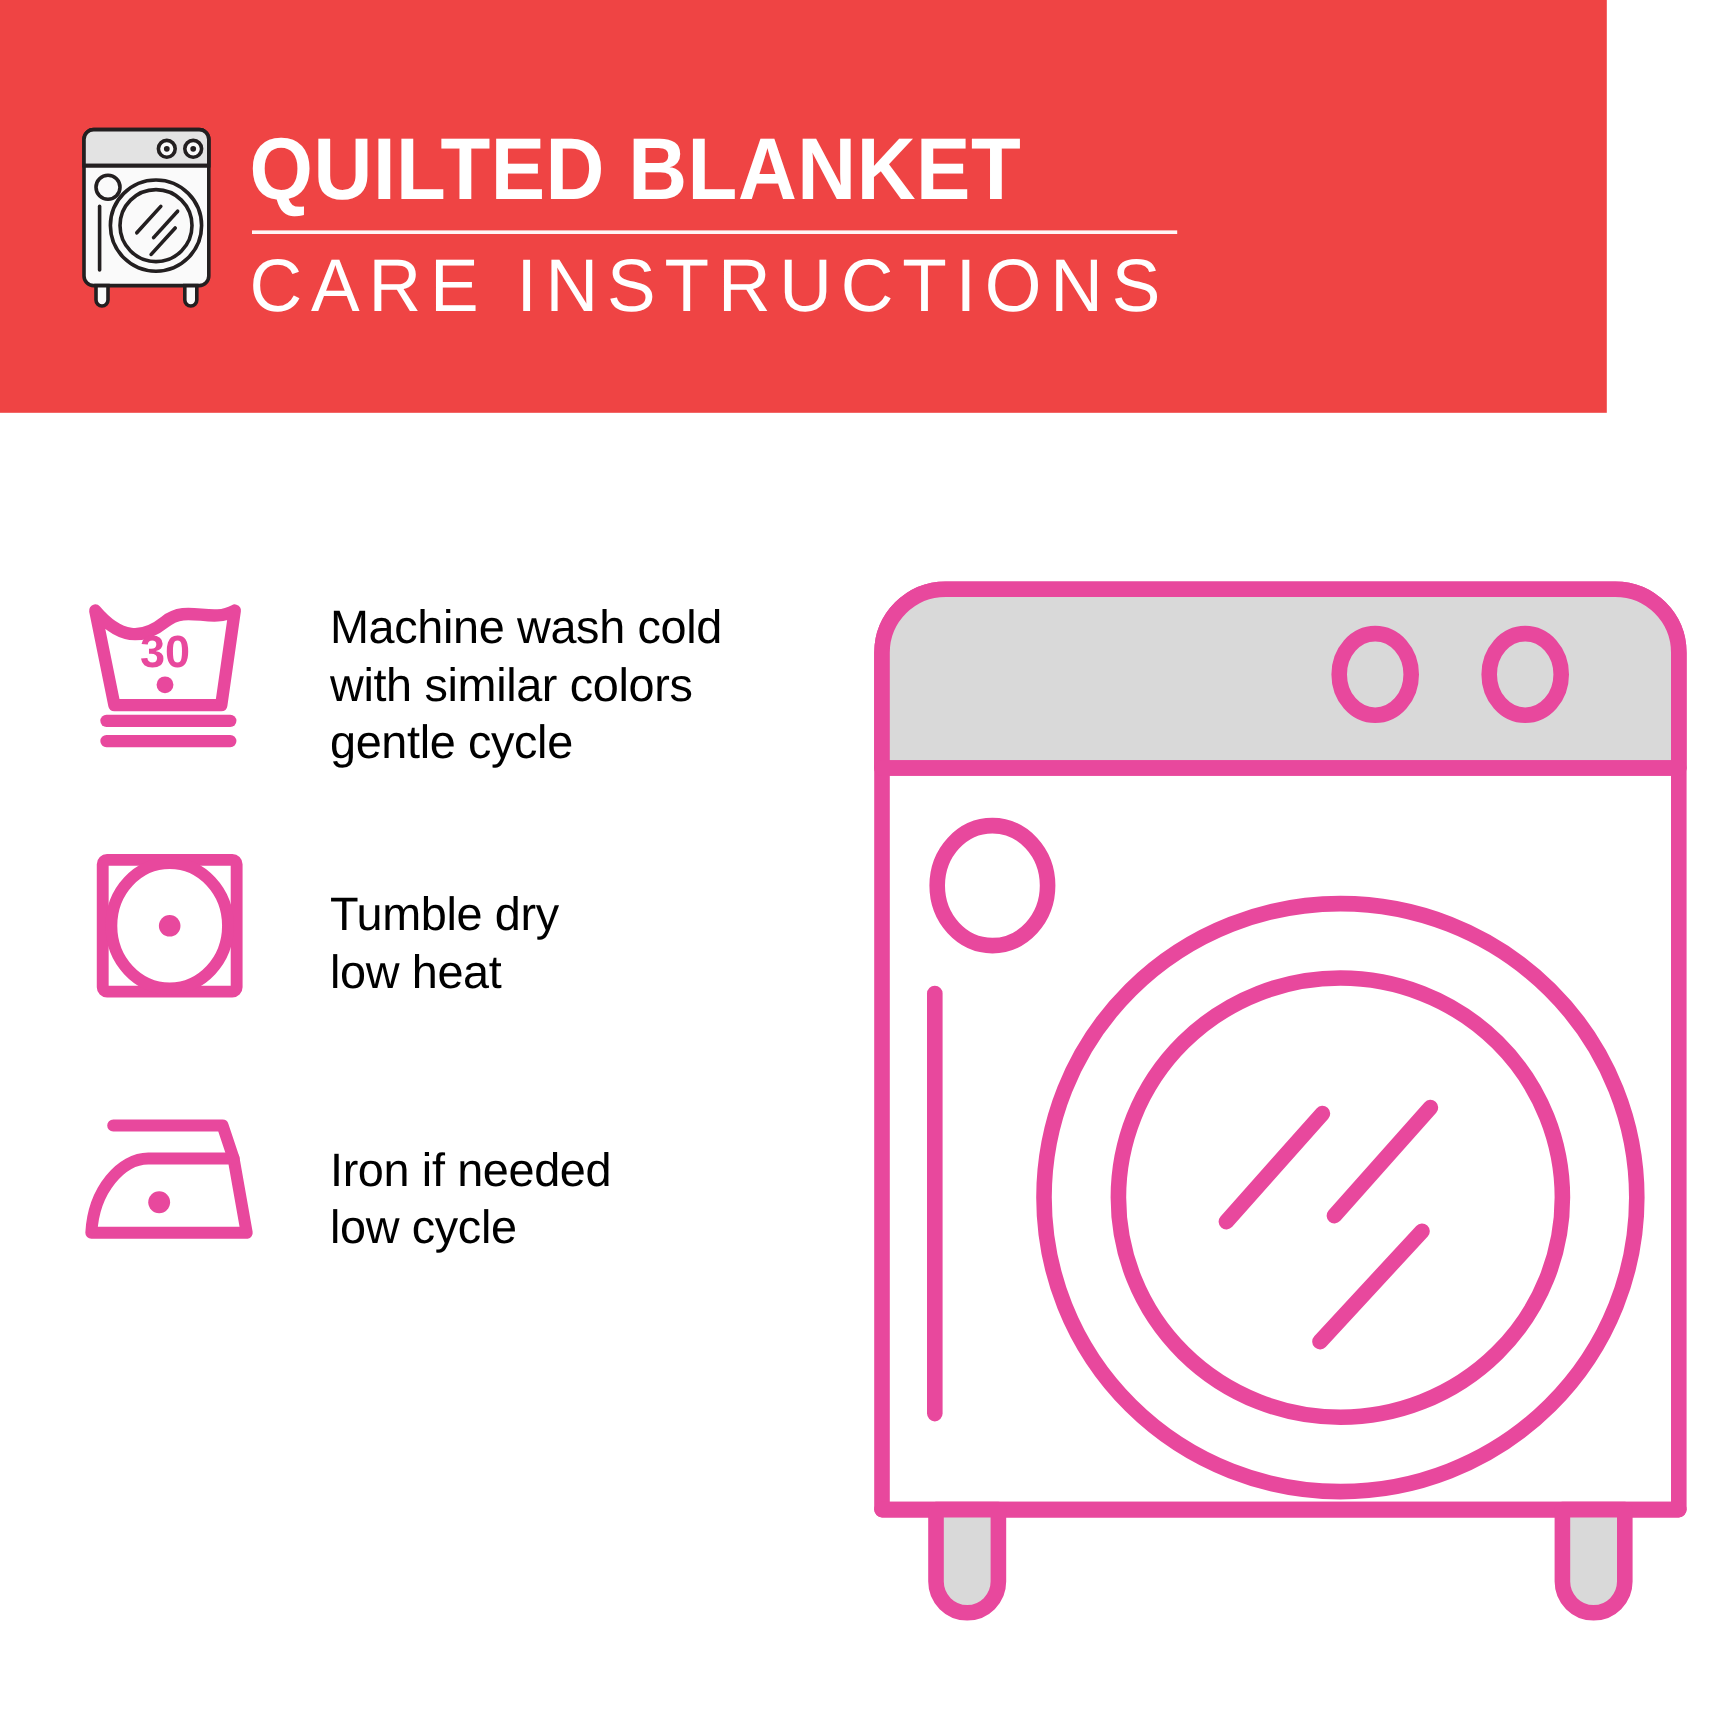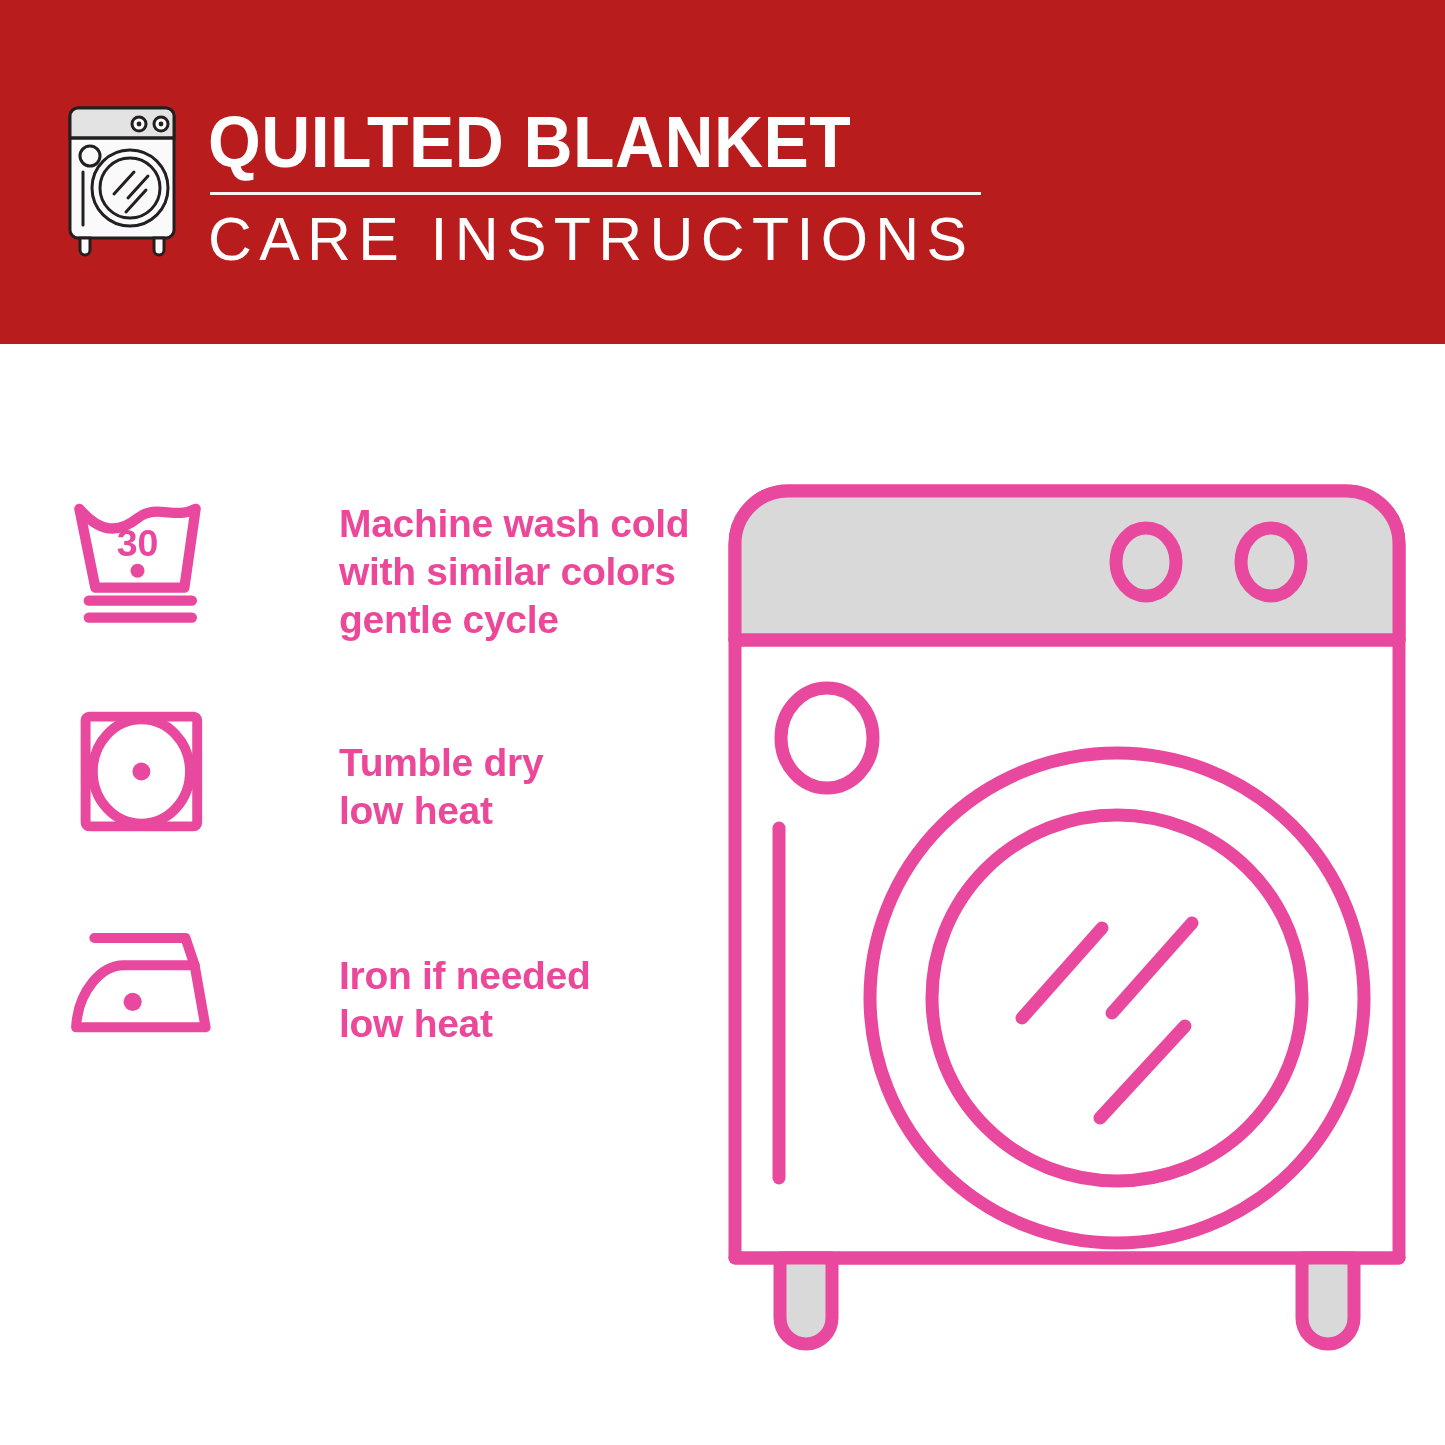--- a/index.html
+++ b/index.html
@@ -16,23 +16,23 @@
     height: 1445px;
     background: #ffffff;
     overflow: hidden;
   }
 
   
   .header {
     position: absolute;
     left: 0;
     top: 0;
-    width: 1445px;
+    width: 1339px;
     height: 344px;
-    background: #b91c1c;
+    background: #ef4444;
   }
   .header-inner {
     position: absolute;
     left: 62px;
     top: 100px;
     display: flex;
     align-items: flex-start;
   }
   .header-logo {
     width: 124px;
@@ -93,26 +93,26 @@
     height: 165px;
     display: flex;
     align-items: center;
     justify-content: center;
   }
   .care-icon svg {
     display: block;
   }
   .care-label {
     flex: 1 1 auto;
-    margin-left: 96px;
-    color: #ec4899;
+    margin-left: 32px;
+    color: #000000;
     font-family: "Liberation Sans", sans-serif;
     font-size: 39px;
     line-height: 48px;
-    font-weight: bold;
+    font-weight: normal;
     letter-spacing: -0.3px;
     padding-top: 24px;
     white-space: pre-line;
   }
   .care-row.r2 .care-label { padding-top: 44px; }
   .care-row.r3 .care-label { padding-top: 50px; }
   .care-row.r4 .care-label { padding-top: 50px; }
 
   
   .machine {
@@ -218,21 +218,21 @@
                      C 12 72, 38 44, 62 44
                      L 140 44
                      L 152 112 Z"></path>
 
             <path d="M30 14 L 130 14 L 140 44"></path>
           </g>
           <circle cx="72" cy="84" r="10" fill="#e8489d"></circle>
         </svg>
       </div>
       <div class="care-label">Iron if needed
-low heat</div>
+low cycle</div>
     </div>
 
   </div>
 
   <div class="machine">
     <svg viewBox="0 0 690 890" width="690" height="890" xmlns="http://www.w3.org/2000/svg">
       <g stroke="#e8489d" stroke-width="13" stroke-linecap="round" stroke-linejoin="round">
 
         <path d="M13 66 a53 53 0 0 1 53 -53 h558 a53 53 0 0 1 53 53 v714 h-664 z" fill="#ffffff"></path>
 

